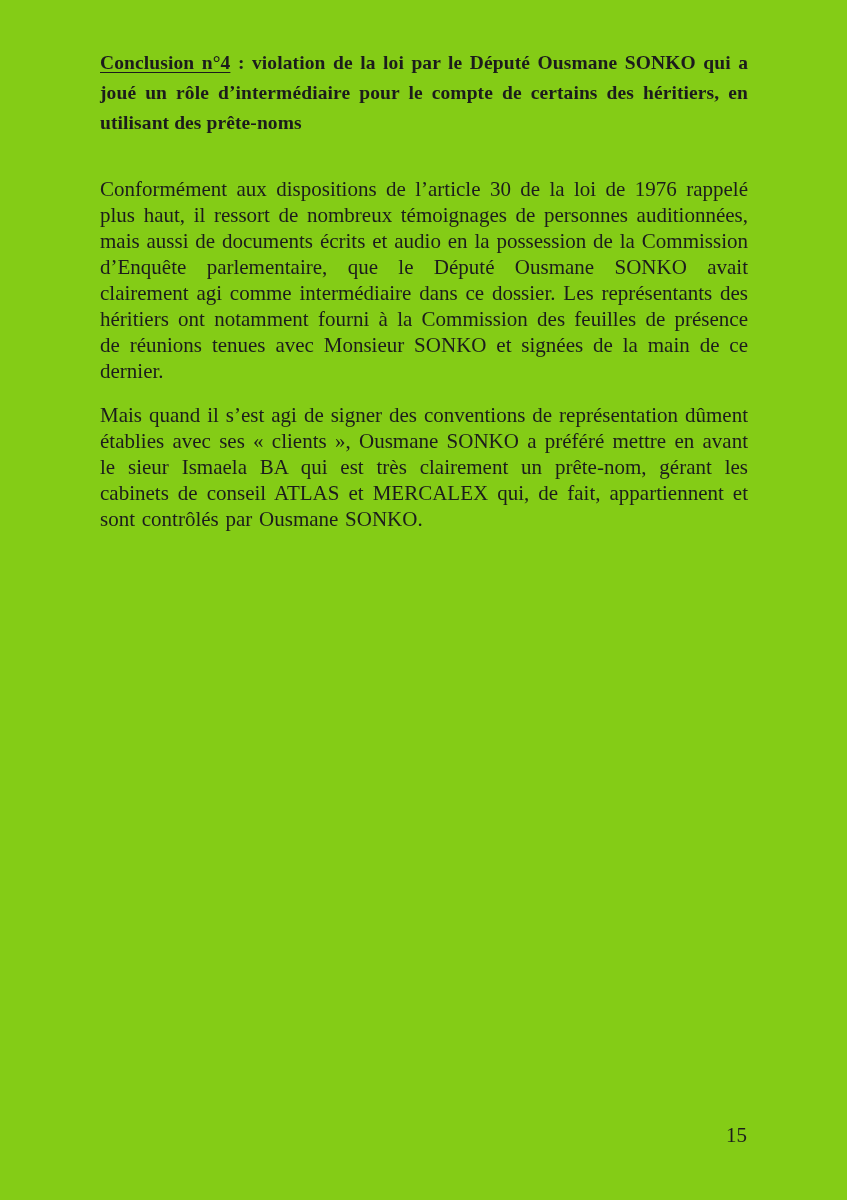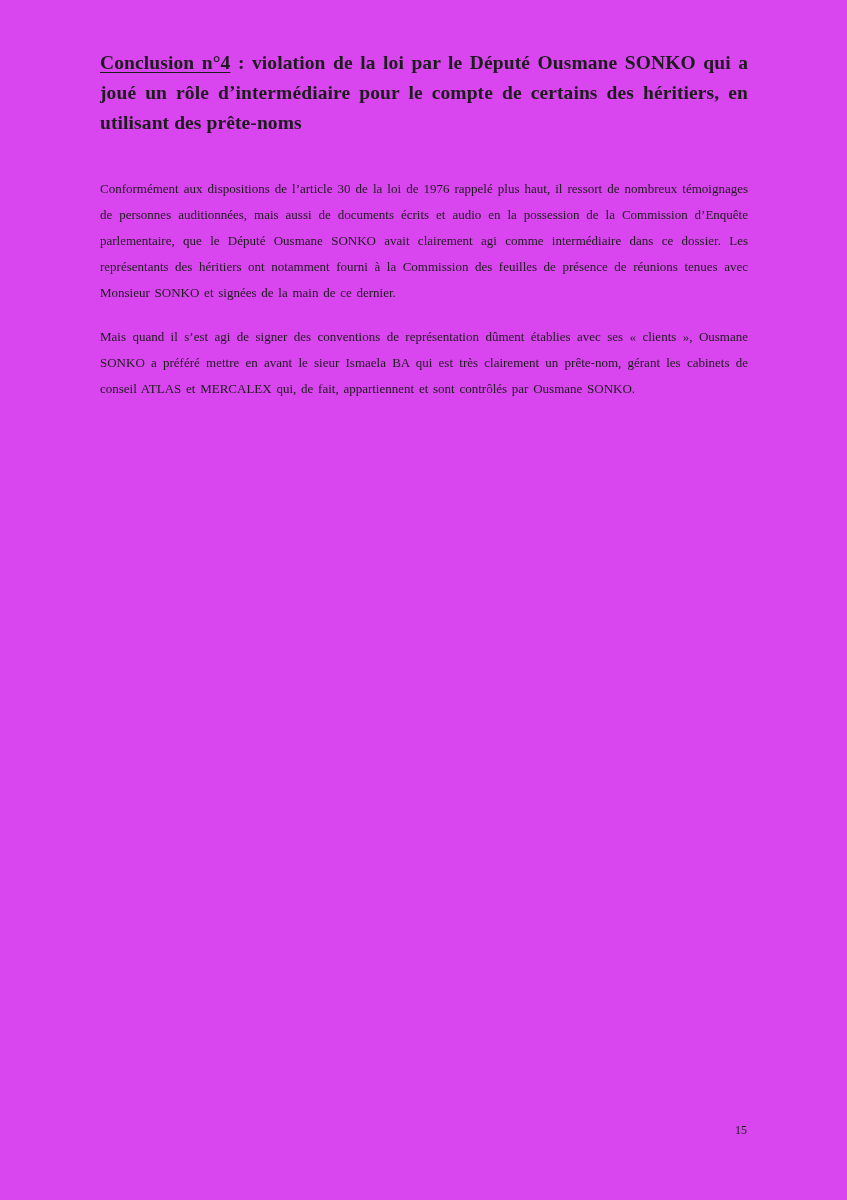--- a/index.html
+++ b/index.html
@@ -4,21 +4,21 @@
 <style>
   html, body {
     margin: 0;
     padding: 0;
     background: #ffffff;
   }
   .page {
     position: relative;
     width: 847px;
     height: 1200px;
-    background: #d946ef;
+    background: #84cc16;
     font-family: "Liberation Serif", "DejaVu Serif", serif;
     color: #1c1c1c;
     overflow: hidden;
   }
   .content {
     position: absolute;
     left: 100px;
     top: 48px;
     width: 648px;
   }
@@ -28,31 +28,31 @@
     line-height: 30px;
     text-align: justify;
     margin: 0 0 38px 0;
     letter-spacing: 0.1px;
   }
   .heading .underline {
     text-decoration: underline;
     text-underline-offset: 3px;
   }
   .body-para {
-    font-size: 13px;
+    font-size: 21px;
     line-height: 26px;
     text-align: justify;
     margin: 18px 0 14px 0;
     word-spacing: 1.5px;
   }
   .page-number {
     position: absolute;
     top: 1123px;
     right: 100px;
-    font-size: 12px;
+    font-size: 21px;
     color: #1c1c1c;
   }
 </style>
 </head>
 <body>
 
 <div class="page">
   <div class="content">
 
     <h1 class="heading"><span class="underline">Conclusion n°4</span><span> : violation de la loi par le Député Ousmane SONKO qui a joué un rôle d’intermédiaire pour le compte de certains des héritiers, en utilisant des prête-noms</span></h1>

